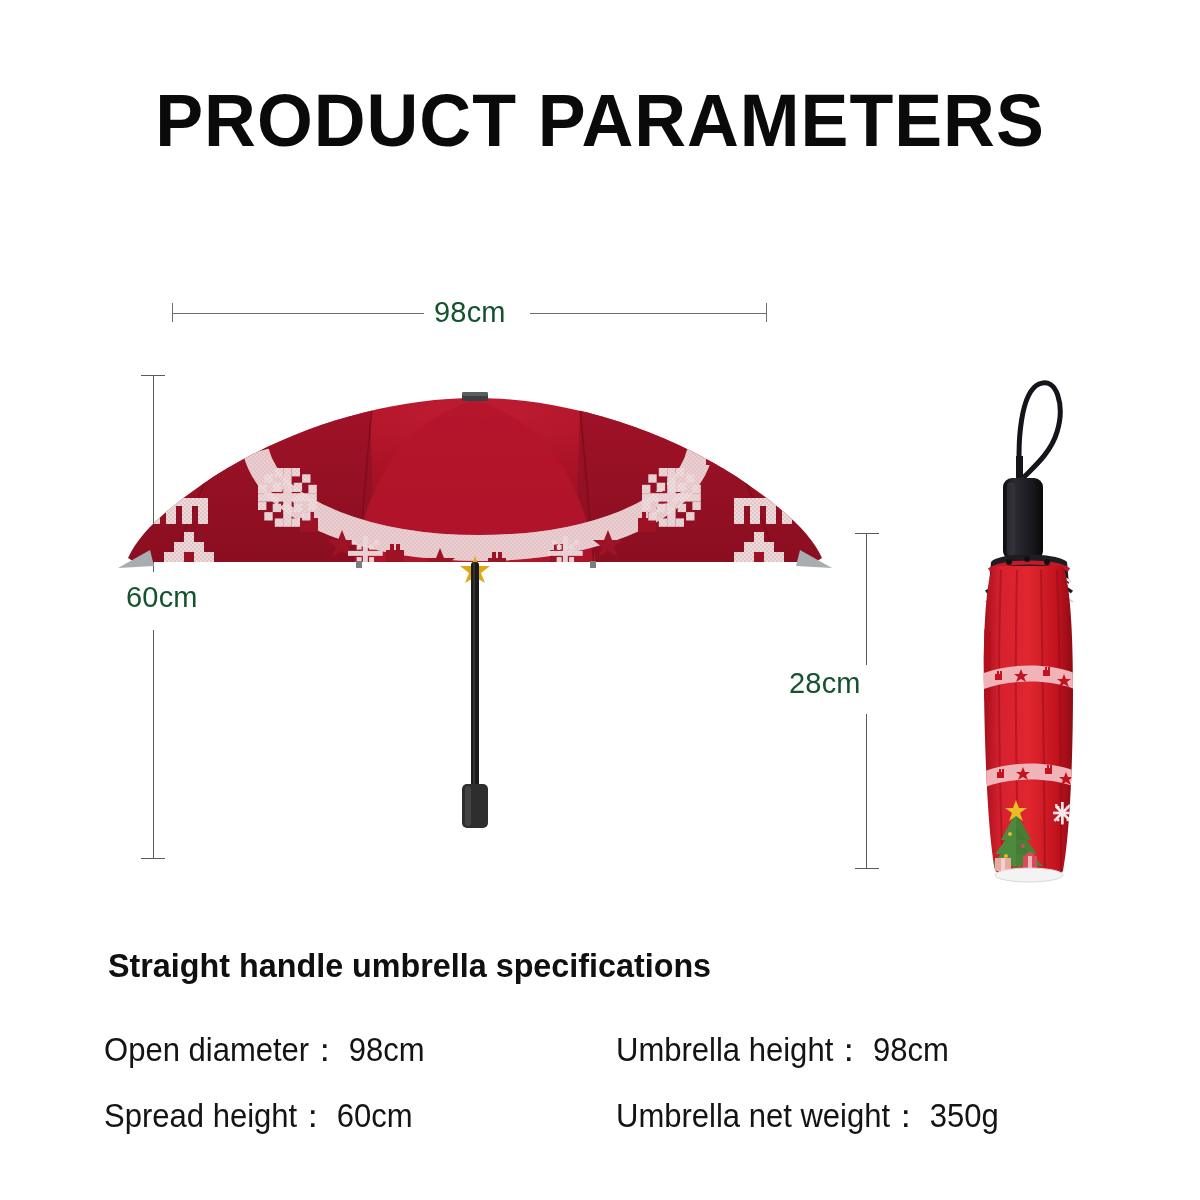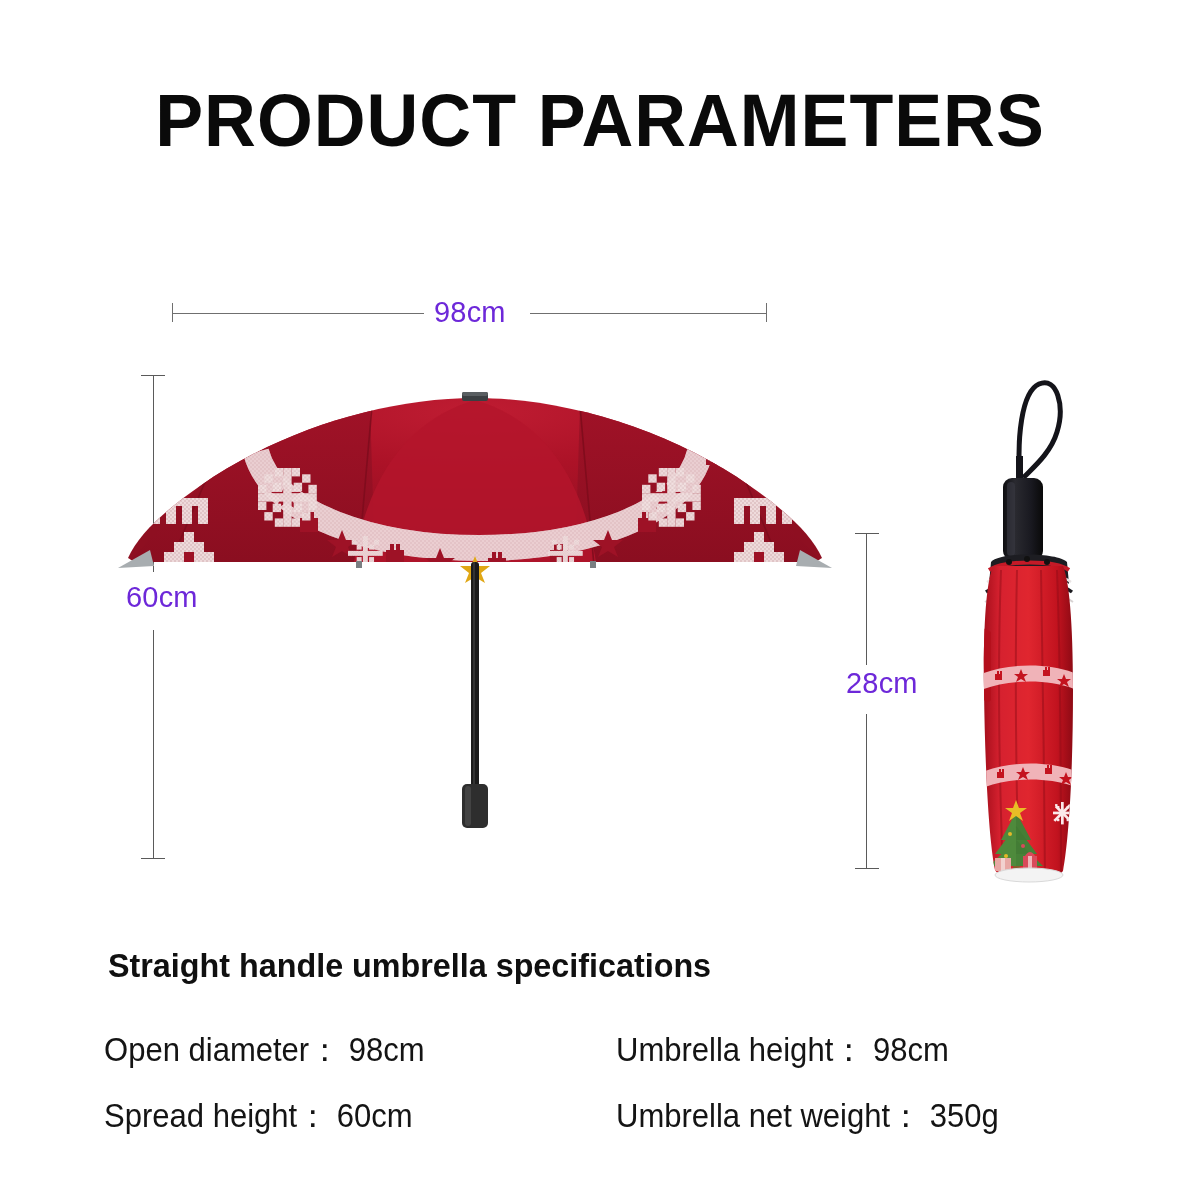--- a/index.html
+++ b/index.html
@@ -59,21 +59,21 @@
   .dim-tick-h {      
     position: absolute;
     height: 1px;
     width: 24px;
     background: #5a5a5a;
   }
   .dim-label {
     position: absolute;
     font-family: "Liberation Sans", sans-serif;
     font-size: 29px;
-    color: #6d28d9;
+    color: #14532d;
     letter-spacing: 0.2px;
     white-space: nowrap;
   }
 
   
   #umbrella-open {
     position: absolute;
     left: 110px;
     top: 390px;
     width: 730px;
@@ -137,21 +137,21 @@
     <div class="dim-tick-h" style="left:141px; top:375px;"></div>
     <div class="dim-line-v" style="left:153px; top:375px; height:197px;"></div>
     <div class="dim-label" style="left:126px; top:581px;">60cm</div>
     <div class="dim-line-v" style="left:153px; top:630px; height:228px;"></div>
     <div class="dim-tick-h" style="left:141px; top:858px;"></div>
   </div>
 
   <div>
     <div class="dim-tick-h" style="left:855px; top:533px;"></div>
     <div class="dim-line-v" style="left:866px; top:533px; height:132px;"></div>
-    <div class="dim-label" style="left:846px; top:667px;">28cm</div>
+    <div class="dim-label" style="left:789px; top:667px;">28cm</div>
     <div class="dim-line-v" style="left:866px; top:714px; height:154px;"></div>
     <div class="dim-tick-h" style="left:855px; top:868px;"></div>
   </div>
 
   <div id="umbrella-open">
     <svg viewBox="0 0 730 440" width="730" height="440" xmlns="http://www.w3.org/2000/svg">
       <defs>
 
         <pattern id="knitdots" width="4" height="4" patternUnits="userSpaceOnUse">
           <rect width="4" height="4" fill="#f2e2e2"></rect>

